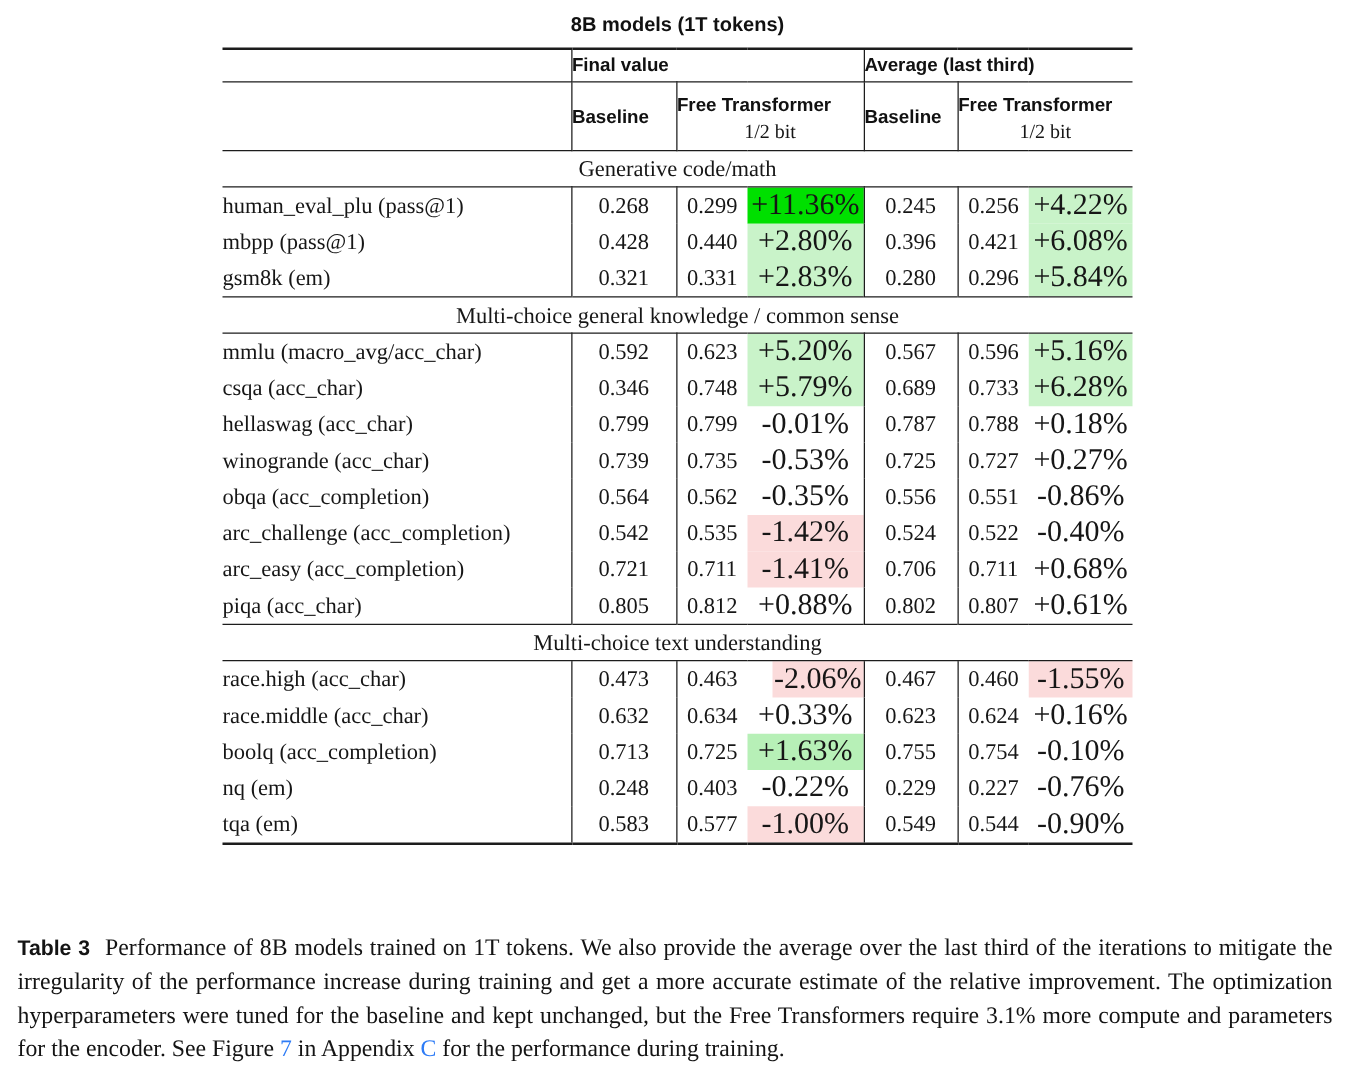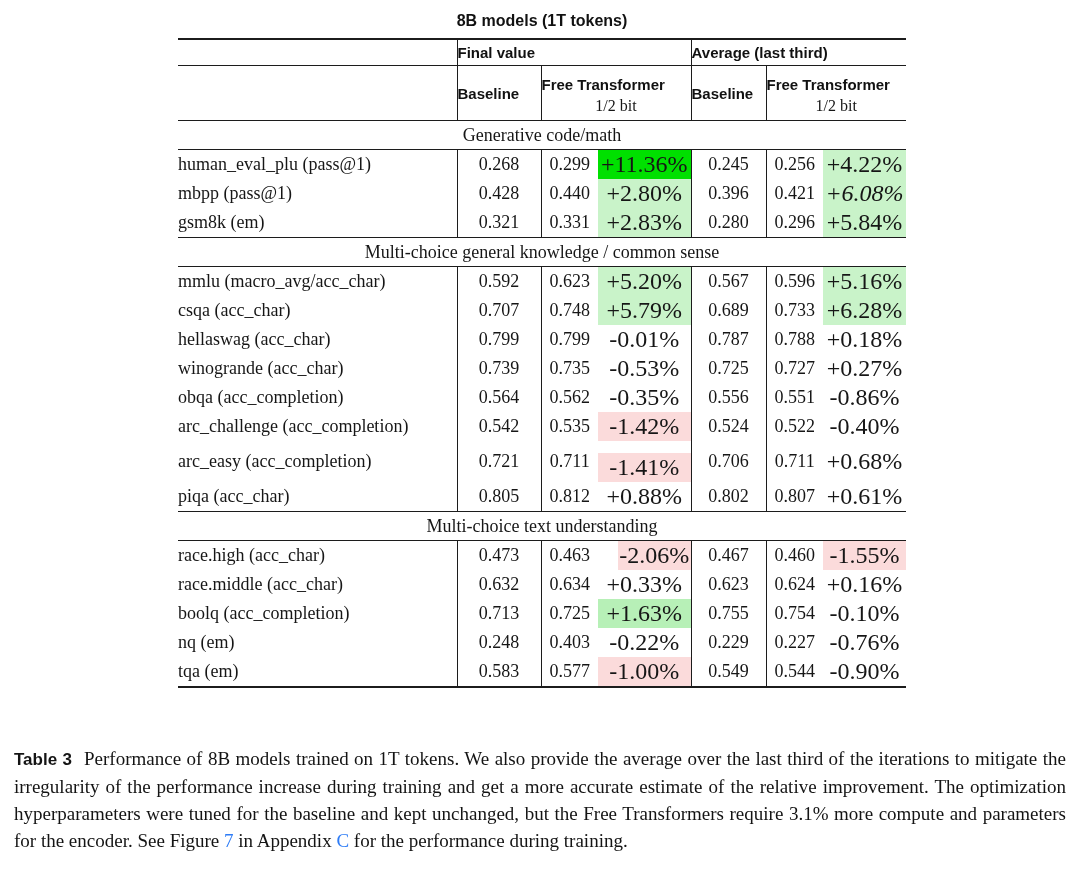--- a/index.html
+++ b/index.html
@@ -109,21 +109,21 @@
         <tr class="data-row">
           <td class="metric bR">mbpp (pass@1)</td>
           <td class="num bR">0.428</td>
           <td class="num">0.440</td>
           <td class="pct p1 bR">
             <span class="hl" style="background: rgb(201, 243, 201);">+2.80%</span>
           </td>
           <td class="num bR">0.396</td>
           <td class="num">0.421</td>
           <td class="pct p2">
-            <span class="hl" style="background: rgb(201, 243, 201); font-style: italic;">+6.08%</span>
+            <span class="hl" style="background: rgb(201, 243, 201);">+6.08%</span>
           </td>
         </tr>
         <tr class="data-row">
           <td class="metric bR">gsm8k (em)</td>
           <td class="num bR">0.321</td>
           <td class="num">0.331</td>
           <td class="pct p1 bR">
             <span class="hl" style="background: rgb(201, 243, 201);">+2.83%</span>
           </td>
           <td class="num bR">0.280</td>
@@ -143,21 +143,21 @@
             <span class="hl" style="background: rgb(201, 243, 201);">+5.20%</span>
           </td>
           <td class="num bR">0.567</td>
           <td class="num">0.596</td>
           <td class="pct p2">
             <span class="hl" style="background: rgb(201, 243, 201);">+5.16%</span>
           </td>
         </tr>
         <tr class="data-row">
           <td class="metric bR">csqa (acc_char)</td>
-          <td class="num bR">0.707</td>
+          <td class="num bR">0.346</td>
           <td class="num">0.748</td>
           <td class="pct p1 bR">
             <span class="hl" style="background: rgb(201, 243, 201);">+5.79%</span>
           </td>
           <td class="num bR">0.689</td>
           <td class="num">0.733</td>
           <td class="pct p2">
             <span class="hl" style="background: rgb(201, 243, 201);">+6.28%</span>
           </td>
         </tr>
@@ -211,21 +211,21 @@
           <td class="num">0.522</td>
           <td class="pct p2">
             <span class="hl">-0.40%</span>
           </td>
         </tr>
         <tr class="data-row">
           <td class="metric bR">arc_easy (acc_completion)</td>
           <td class="num bR">0.721</td>
           <td class="num">0.711</td>
           <td class="pct p1 bR">
-            <span class="hl" style="background: rgb(251, 219, 219); margin-top: 12px;">-1.41%</span>
+            <span class="hl" style="background: rgb(251, 219, 219);">-1.41%</span>
           </td>
           <td class="num bR">0.706</td>
           <td class="num">0.711</td>
           <td class="pct p2">
             <span class="hl">+0.68%</span>
           </td>
         </tr>
         <tr class="data-row">
           <td class="metric bR">piqa (acc_char)</td>
           <td class="num bR">0.805</td>

